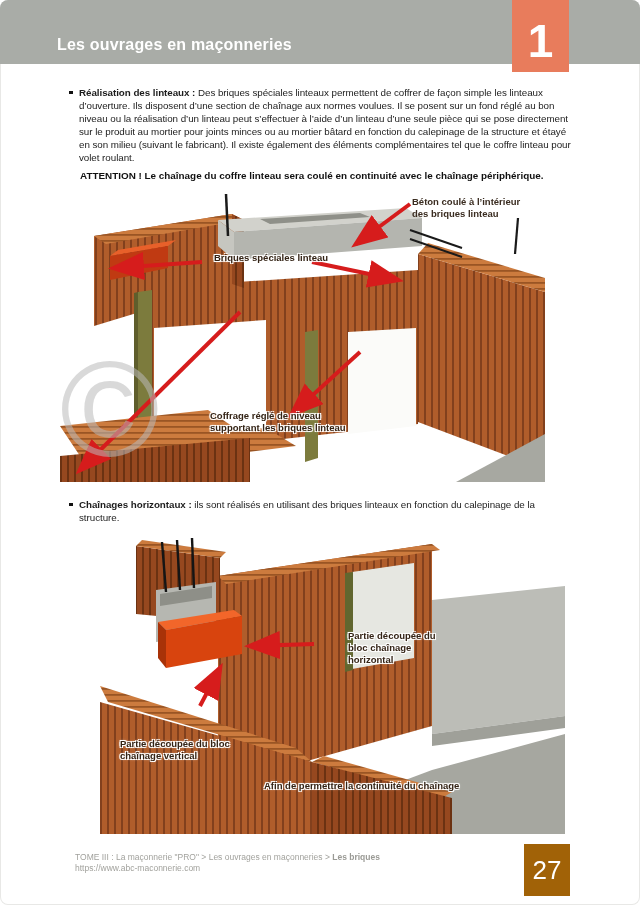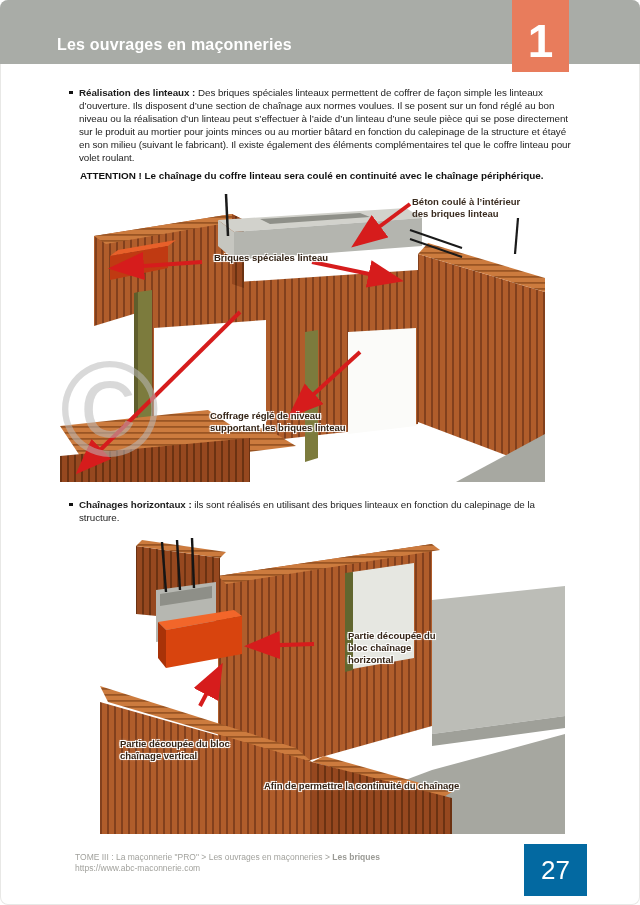--- a/index.html
+++ b/index.html
@@ -42,21 +42,21 @@
   .fig-label.plain{text-shadow:none;color:#3a2c20;}
   .watermark{position:absolute;z-index:2;color:rgba(185,185,185,0.55);pointer-events:none;}
   .wm-copyright{left:0px;top:150px;font-size:135px;line-height:1;font-weight:normal;}
   .wm-btp{left:30px;top:242px;font-size:104px;line-height:1;font-weight:bold;letter-spacing:4px;}
   
   .footer-text{
     position:absolute;left:75px;top:852px;font-size:8.5px;line-height:11px;color:#a2a29d;
   }
   .footer-text b{font-weight:bold;color:#9a9a95;}
   .page-num-box{
-    position:absolute;left:524px;top:844px;width:63px;height:52px;background:#0369a1;
+    position:absolute;left:524px;top:844px;width:46px;height:52px;background:#a16207;
     display:flex;align-items:center;justify-content:center;
   }
   .page-num{color:#ffffff;font-size:26px;font-weight:normal;}
 </style>
 </head>
 <body>
 
 <div class="page">
 
   <div class="header-band">

